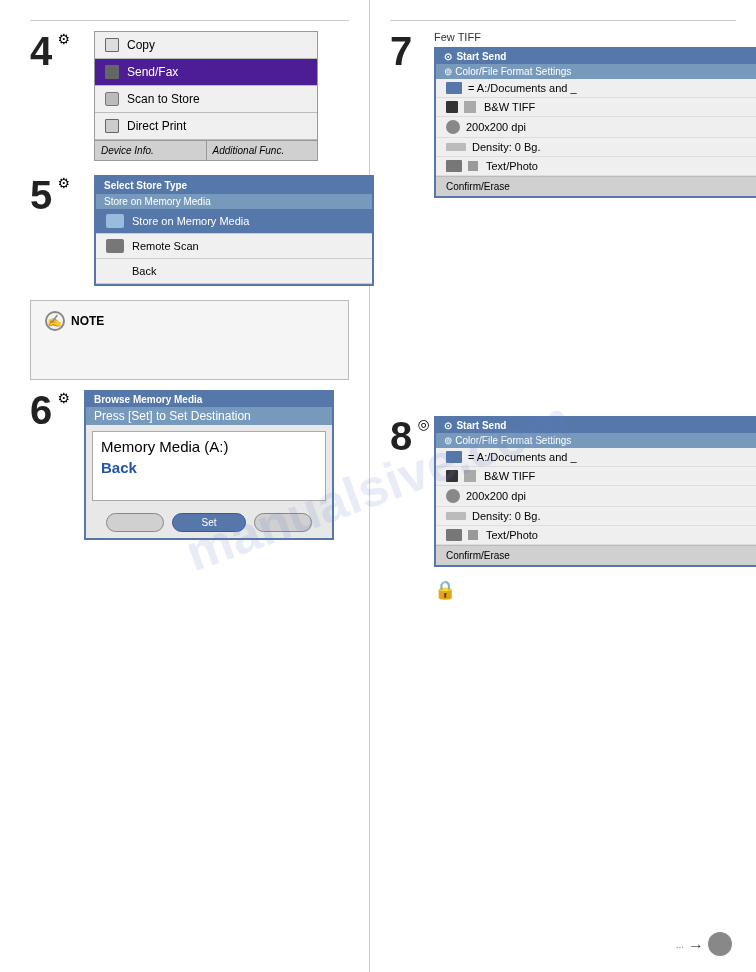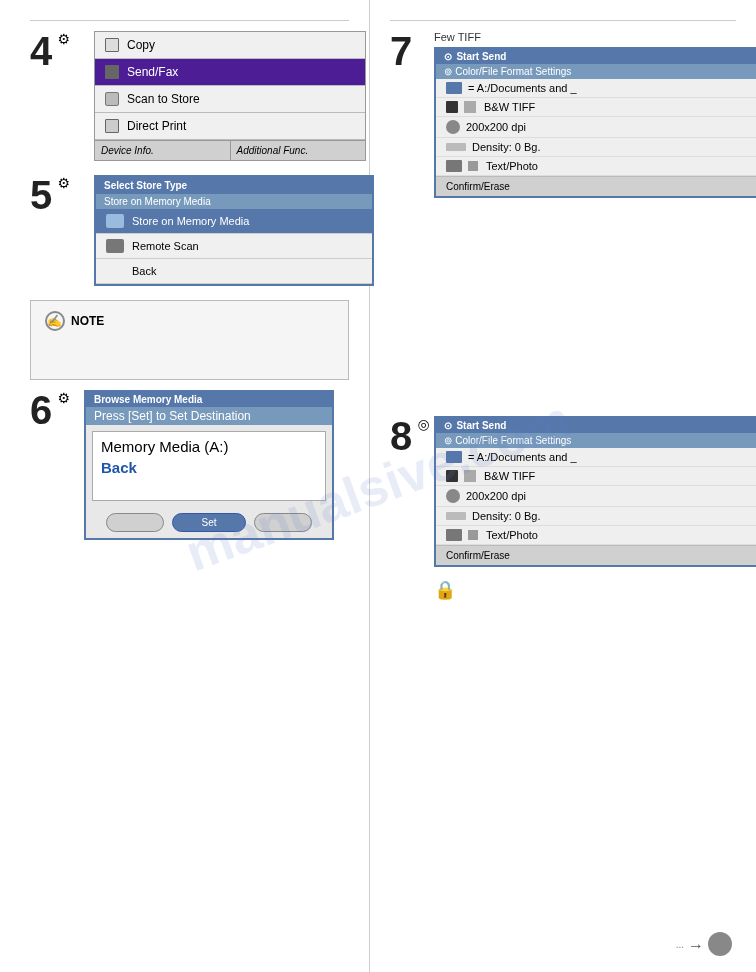--- a/index.html
+++ b/index.html
@@ -29,21 +29,21 @@
     .right-col {
       width: 386px;
       padding: 20px 20px 20px 20px;
       position: relative;
     }
 
     
     .menu-panel {
       border: 1px solid #999;
       background: #e8e8e8;
-      width: 272px;
+      width: 224px;
       margin-left: 20px;
     }
 
     .menu-item {
       display: flex;
       align-items: center;
       padding: 6px 10px;
       border-bottom: 1px solid #bbb;
       background: #f0f0f0;
       gap: 8px;

